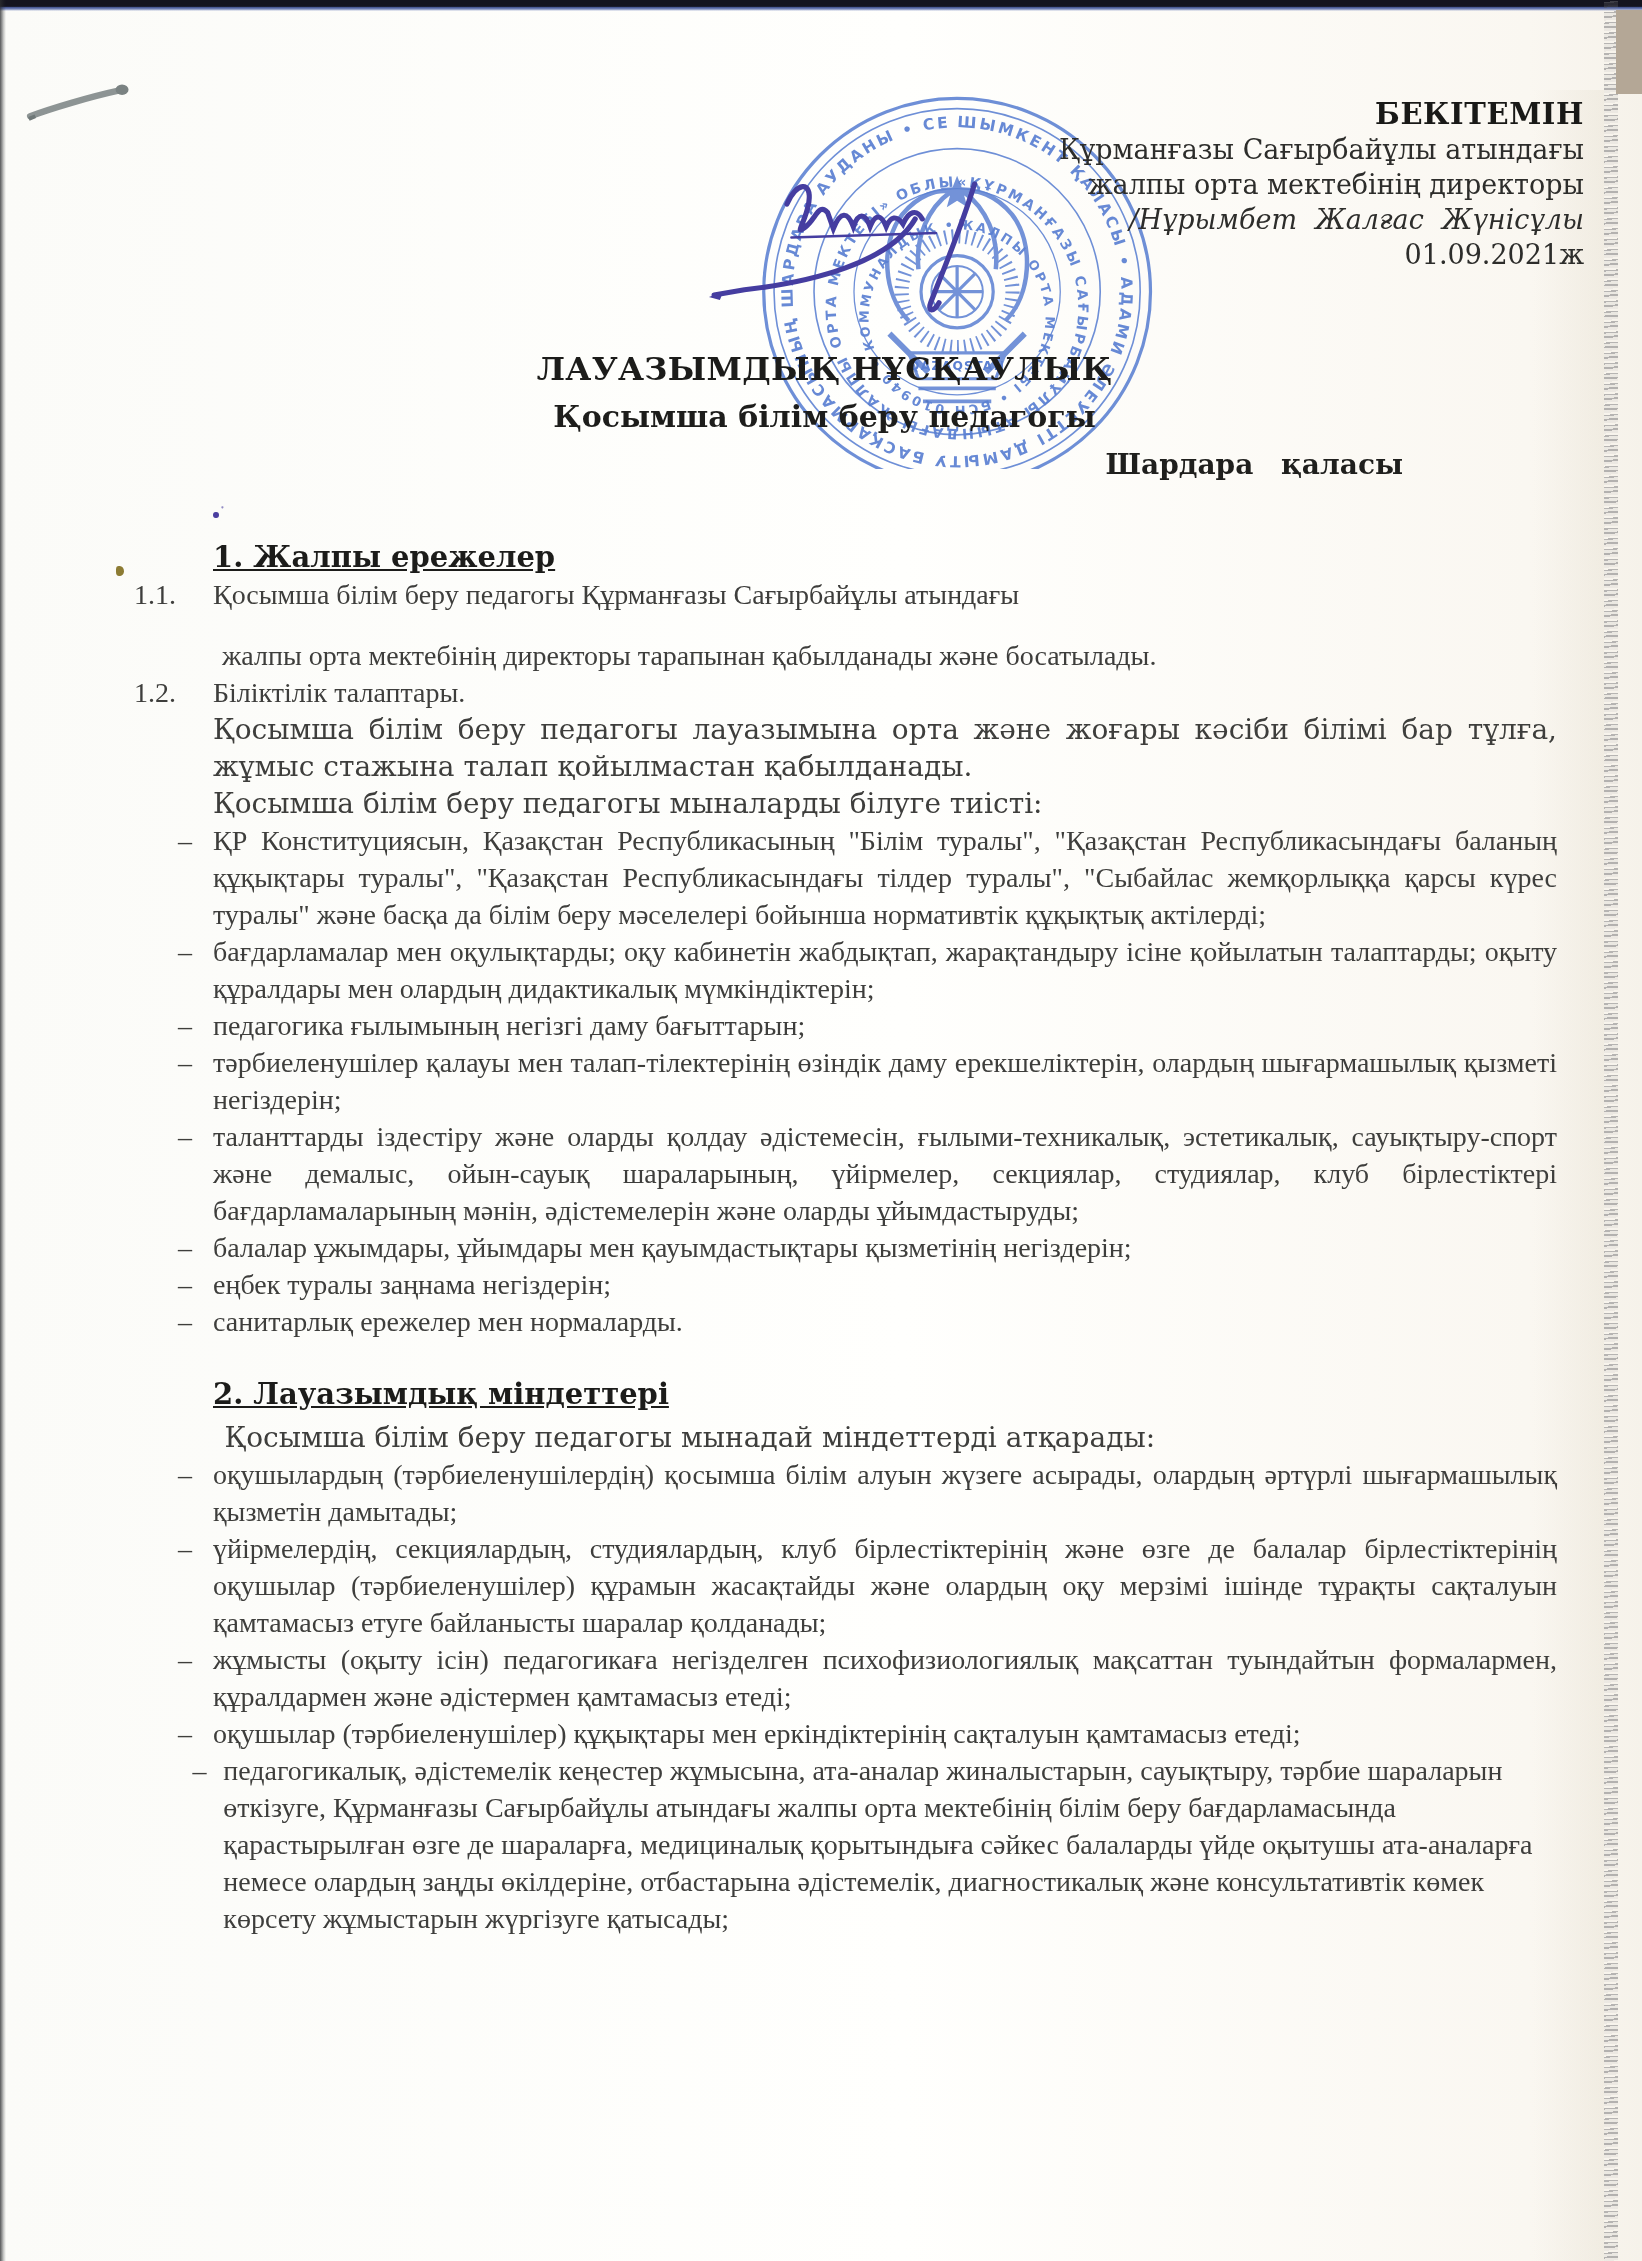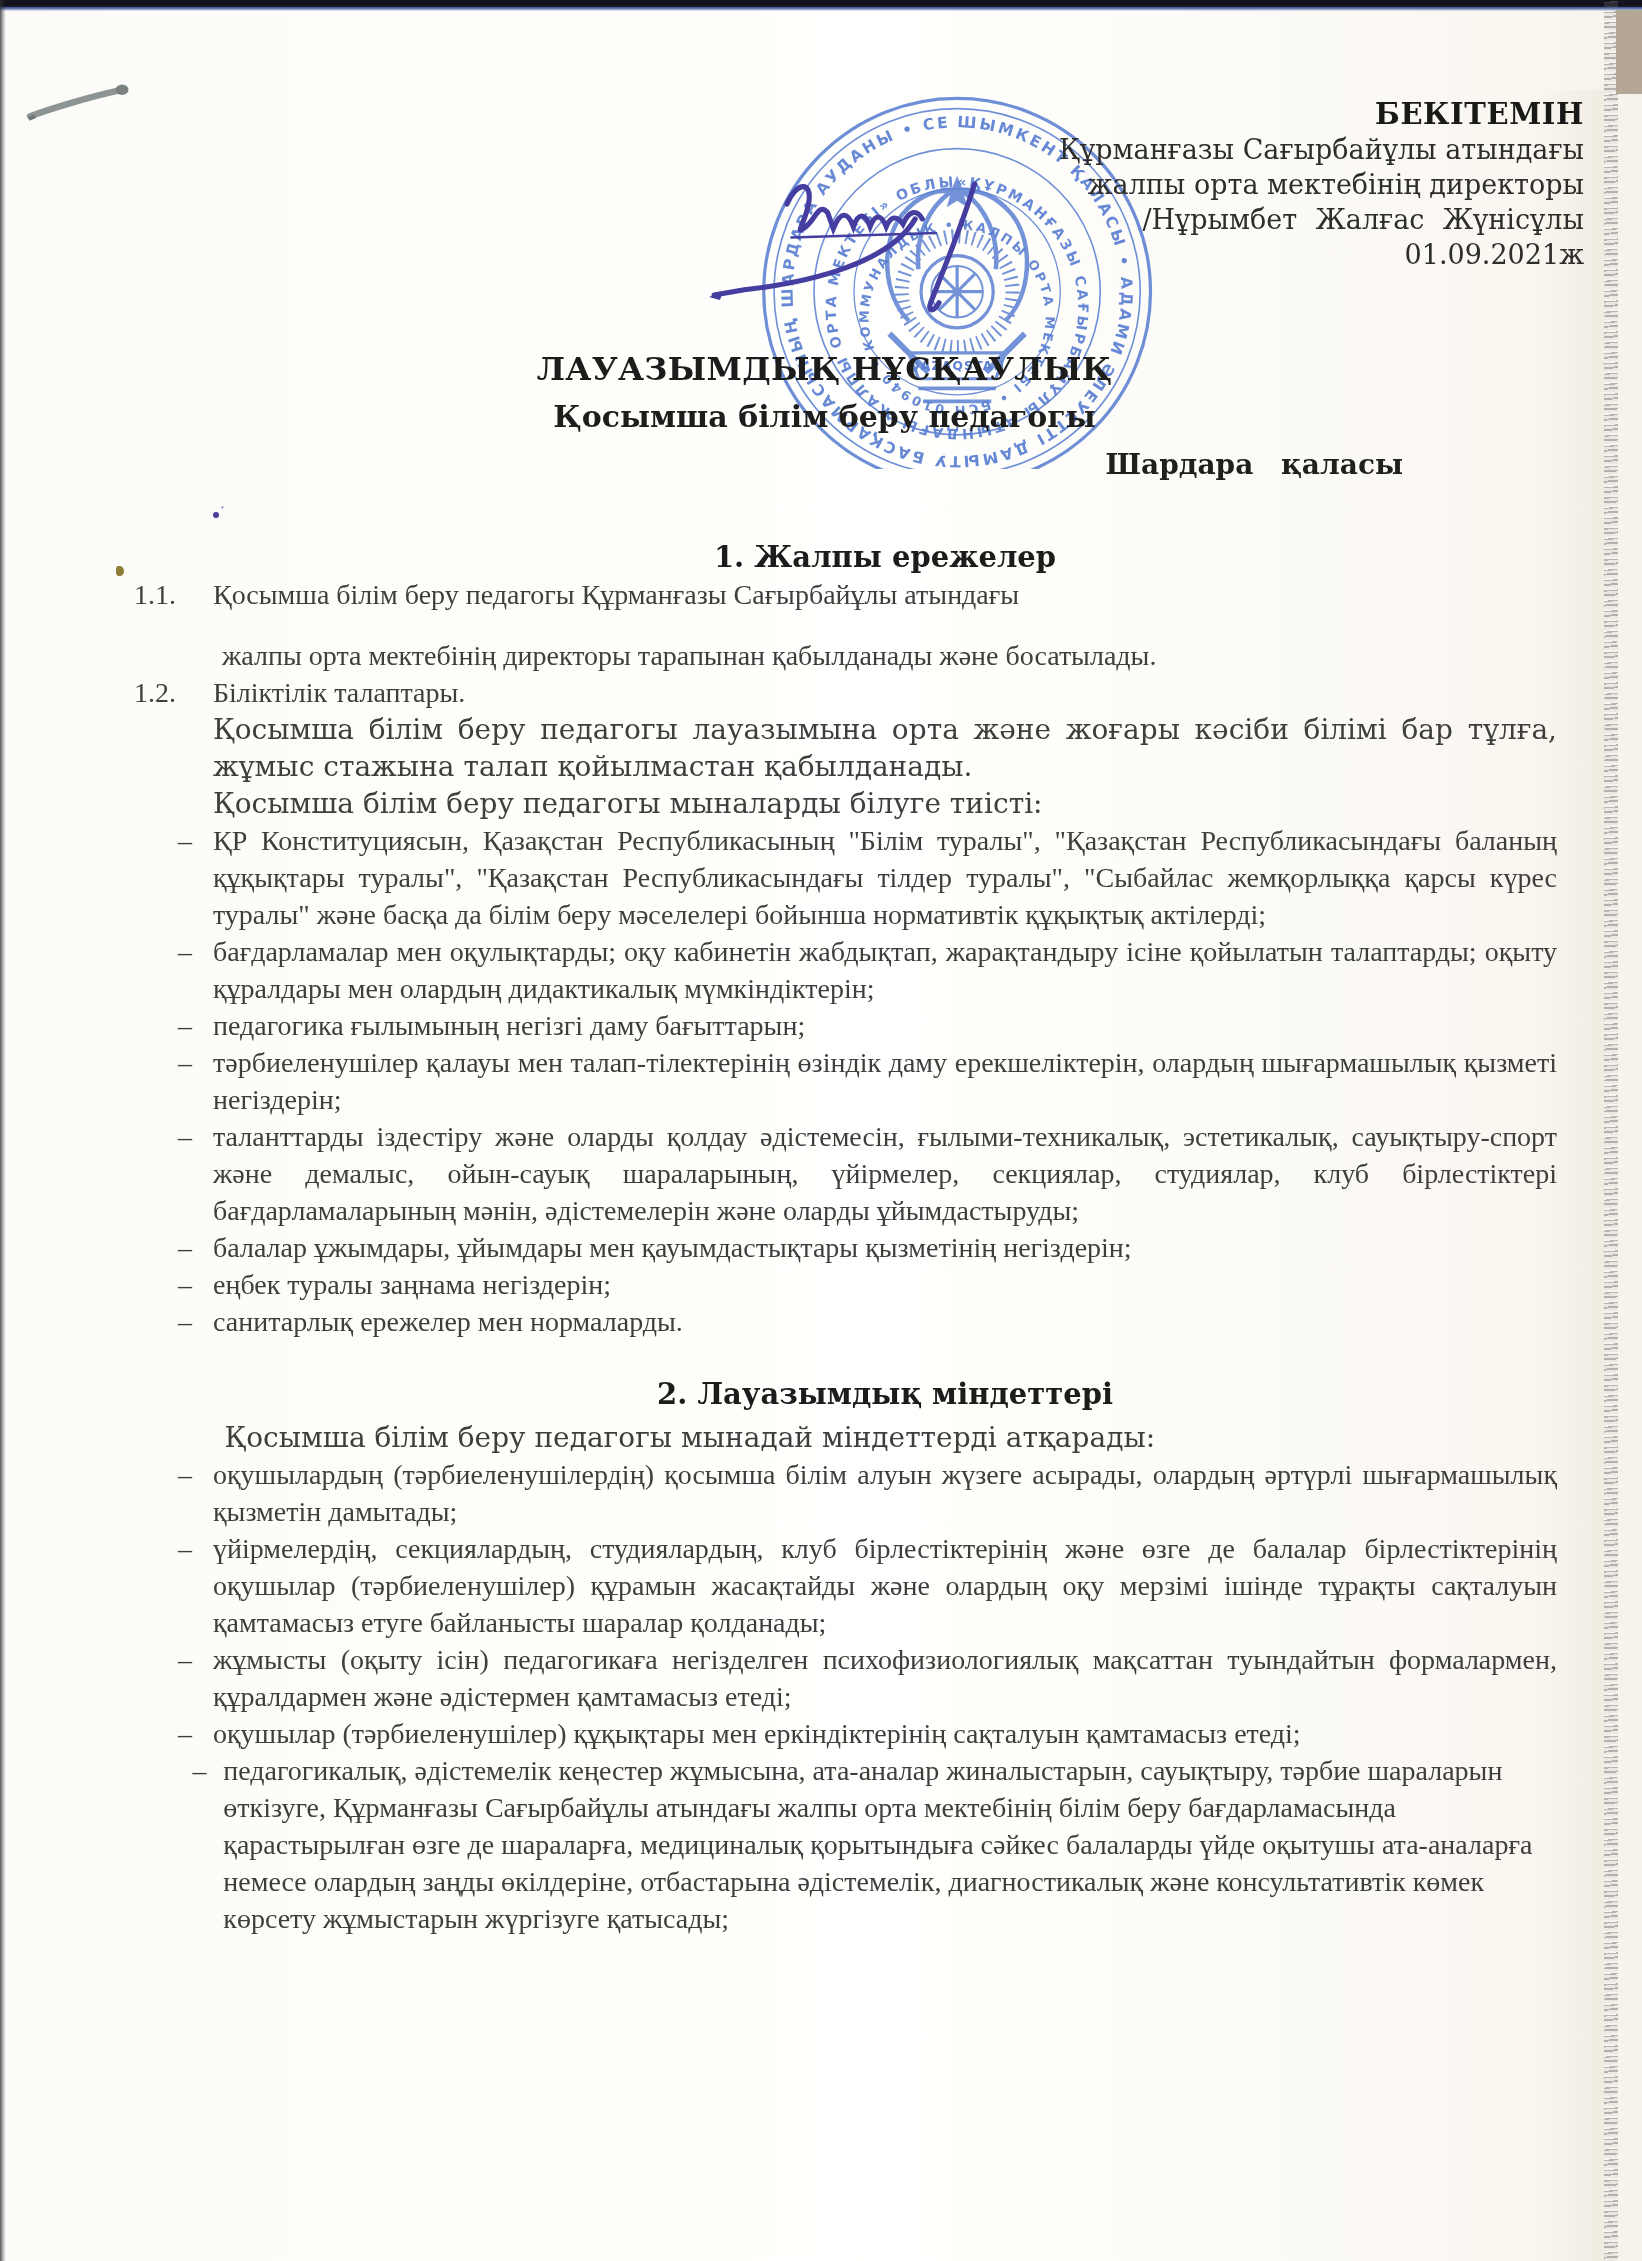--- a/index.html
+++ b/index.html
@@ -24,33 +24,33 @@
   .speck.blue{left:213px;top:512px;width:5.8px;height:6.4px;background:#4b3fa0;box-shadow:6.4px -7.7px 0 -1.9px rgba(75,63,160,.6);}
   .speck.olive{left:116px;top:566px;width:7.7px;height:9.7px;background:#8c7b33;border-radius:40% 60% 55% 45%;}
 
   
   .stamp-wrap{position:absolute;left:696px;top:50px;width:490px;height:419px;}
 
   
   .approval{position:absolute;top:97px;right:59px;text-align:right;
     font-size:27px;line-height:35px;color:#2d2d2b;}
   .approval .b{font-weight:bold;font-size:29px;letter-spacing:0.6px;color:#191917;}
-  .approval .signer{word-spacing:9.7px;}
+  .approval .signer{word-spacing:9.7px;font-style:italic;}
 
   .doc-title{position:absolute;top:350px;left:0;width:1649px;text-align:center;margin:0;
     font-size:32px;font-weight:bold;color:#1c1c1a;letter-spacing:0.3px;}
   .doc-subtitle{position:absolute;top:399px;left:0;width:1649px;text-align:center;margin:0;
     font-size:30px;font-weight:bold;color:#1d1d1b;}
   .city{position:absolute;top:448px;right:240px;font-size:28px;font-weight:bold;
     word-spacing:18px;color:#1f1f1d;}
 
   
   .content{position:absolute;top:539px;left:213px;width:1344px;
     font-size:28px;line-height:37px;color:#3e3e3c;}
-  .sec-heading{text-align:center;font-weight:bold;font-size:29px;color:#1c1c1a;margin:0;}
+  .sec-heading{font-weight:bold;font-size:29px;color:#1c1c1a;margin:0;text-decoration:underline;}
   .sec-heading.second{margin-top:36px;margin-bottom:6px;}
   .num-item,.dash-item{position:relative;text-align:justify;font-family:Liberation Serif, serif;}
   .num{position:absolute;left:-79px;top:0;}
   .dash{position:absolute;left:-35px;top:0;}
   .para{text-align:justify;}
   .intro{text-indent:11.6px;}
   .dash-item.ragged{text-align:left;padding-left:10.3px;}
   .dash-item.ragged .dash{left:-20.6px;}
 </style>
 </head>

